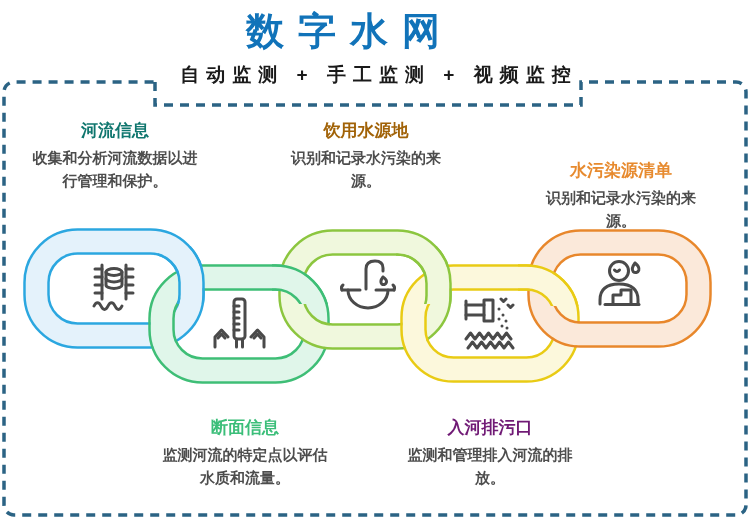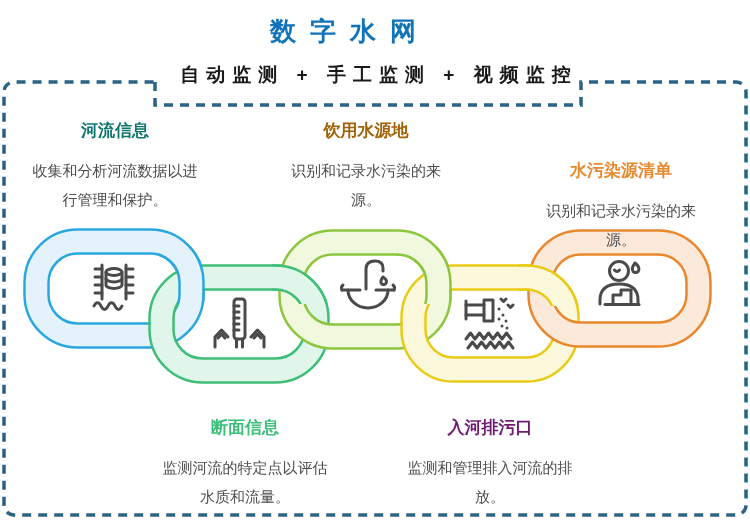--- a/index.html
+++ b/index.html
@@ -2,36 +2,37 @@
 <html><head>
 <meta charset="utf-8">
 <style>
   html,body { margin:0; padding:0; background:#ffffff; }
   .canvas {
     position:relative; width:750px; height:522px; background:#ffffff;
     overflow:hidden; font-family:"Liberation Sans","DejaVu Sans",sans-serif;
   }
   .main-title {
     position:absolute; top:11px; left:0; width:686px; text-align:center;
-    font-size:26px; font-weight:bold; letter-spacing:14px; padding-left:14px;
+    font-size:38px; font-weight:bold; letter-spacing:14px; padding-left:14px;
     box-sizing:border-box; color:#1173B9; line-height:40px;
   }
   .subtitle {
     position:absolute; top:62px; left:0; width:736px; text-align:center;
     font-size:19px; font-weight:bold; letter-spacing:7px; padding-left:22px;
     box-sizing:border-box; color:#1A1A1A; line-height:26px; z-index:2;
   }
   .bg-svg { position:absolute; left:0; top:0; z-index:1; }
   .section { position:absolute; width:200px; text-align:center; z-index:3; }
   .section.top { top:120px; }
   .section.bottom { top:417px; }
   .sec-title { font-size:17px; font-weight:bold; line-height:22px; }
   .sec-desc {
-    width:170px; margin:14px auto 0 auto; font-size:15px; line-height:29px;
+    width:170px; margin:4px auto 0 auto; font-size:15px; line-height:23px;
     color:#4D4D4D;
+    font-weight:bold;
   }
 </style>
 </head>
 <body>
 
 <div class="canvas">
 
   <div class="main-title" style="color: rgb(17, 115, 185);">数字水网</div>
 
   <div class="subtitle" style="color: rgb(26, 26, 26);">自动监测 + 手工监测 + 视频监控</div>

